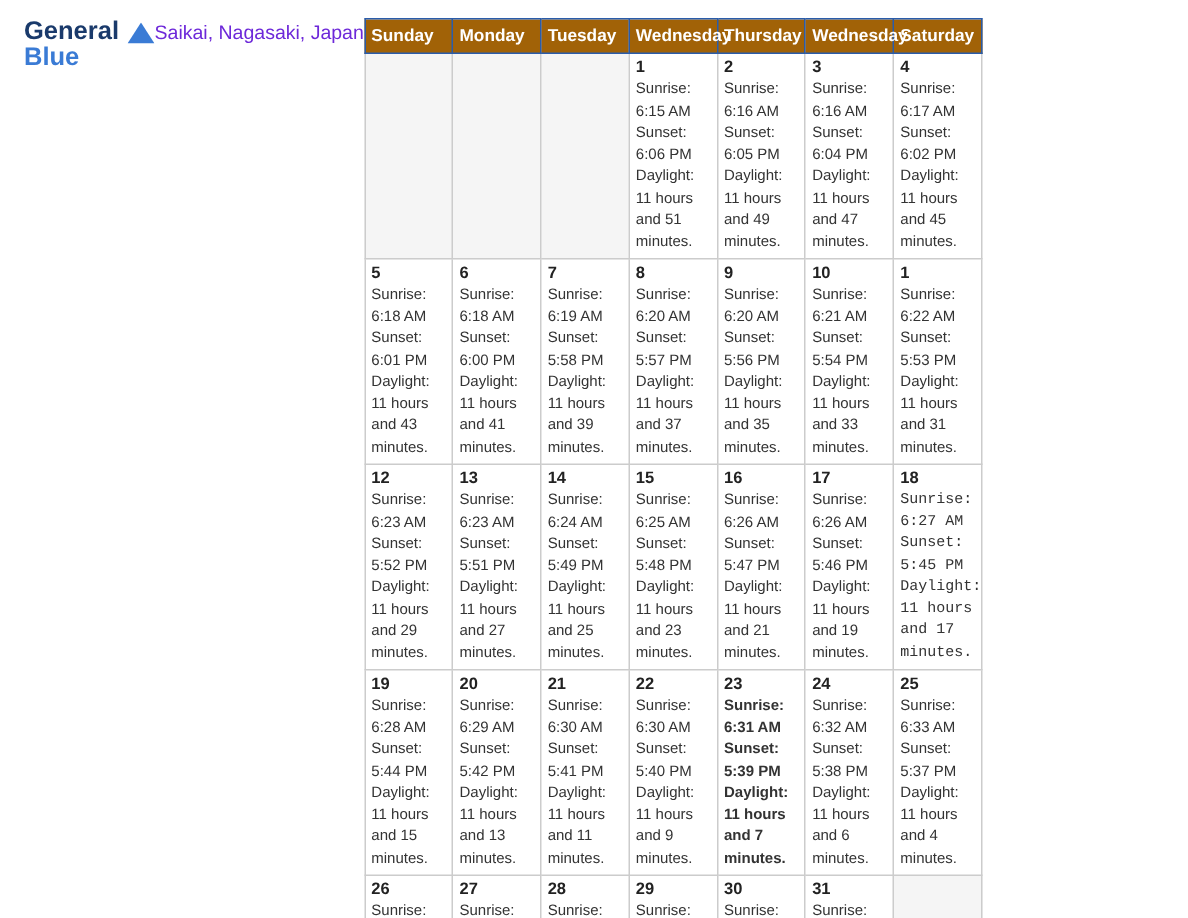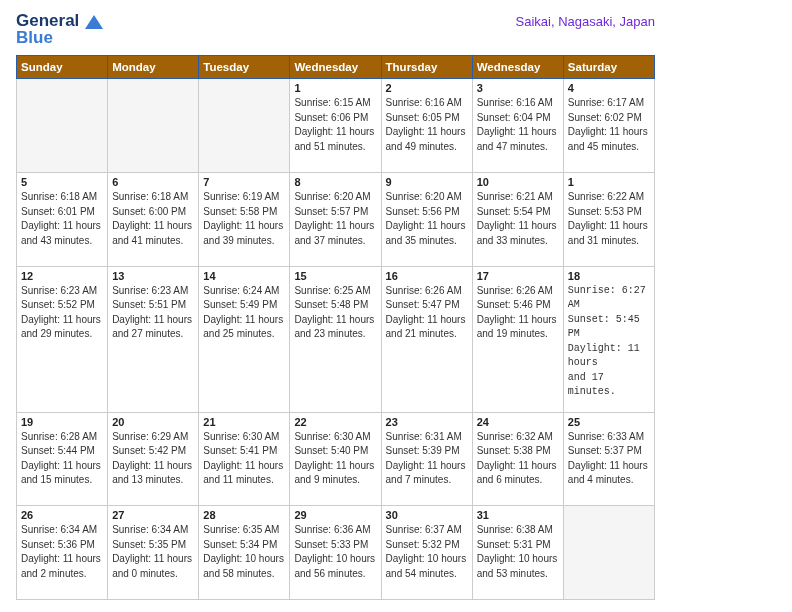--- a/index.html
+++ b/index.html
@@ -8,21 +8,21 @@
       height: 612px;
       background: #fff;
       font-family: Arial, sans-serif;
       overflow: hidden;
     }
     .container {
       width: 671px;
       height: 612px;
       padding: 12px 16px;
       display: flex;
-      flex-direction: column;
+      flex-direction: row;
     }
     .header {
       display: flex;
       justify-content: space-between;
       align-items: flex-start;
       margin-bottom: 8px;
     }
     .logo {
       display: flex;
       flex-direction: column;
@@ -276,21 +276,21 @@
           </td>
           <td>
             <span class="day-num">22</span>
             <div class="day-info" style="white-space: pre-line;">Sunrise: 6:30 AM
 Sunset: 5:40 PM
 Daylight: 11 hours
 and 9 minutes.</div>
           </td>
           <td>
             <span class="day-num">23</span>
-            <div class="day-info" style="white-space: pre-line;">Sunrise: 6:31 AM
+            <div class="day-info" style="white-space: pre-line; font-weight: bold;">Sunrise: 6:31 AM
 Sunset: 5:39 PM
 Daylight: 11 hours
 and 7 minutes.</div>
           </td>
           <td>
             <span class="day-num">24</span>
             <div class="day-info" style="white-space: pre-line;">Sunrise: 6:32 AM
 Sunset: 5:38 PM
 Daylight: 11 hours
 and 6 minutes.</div>

